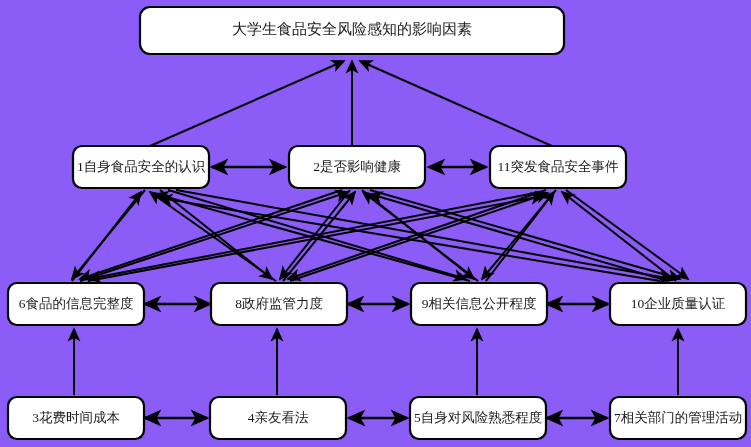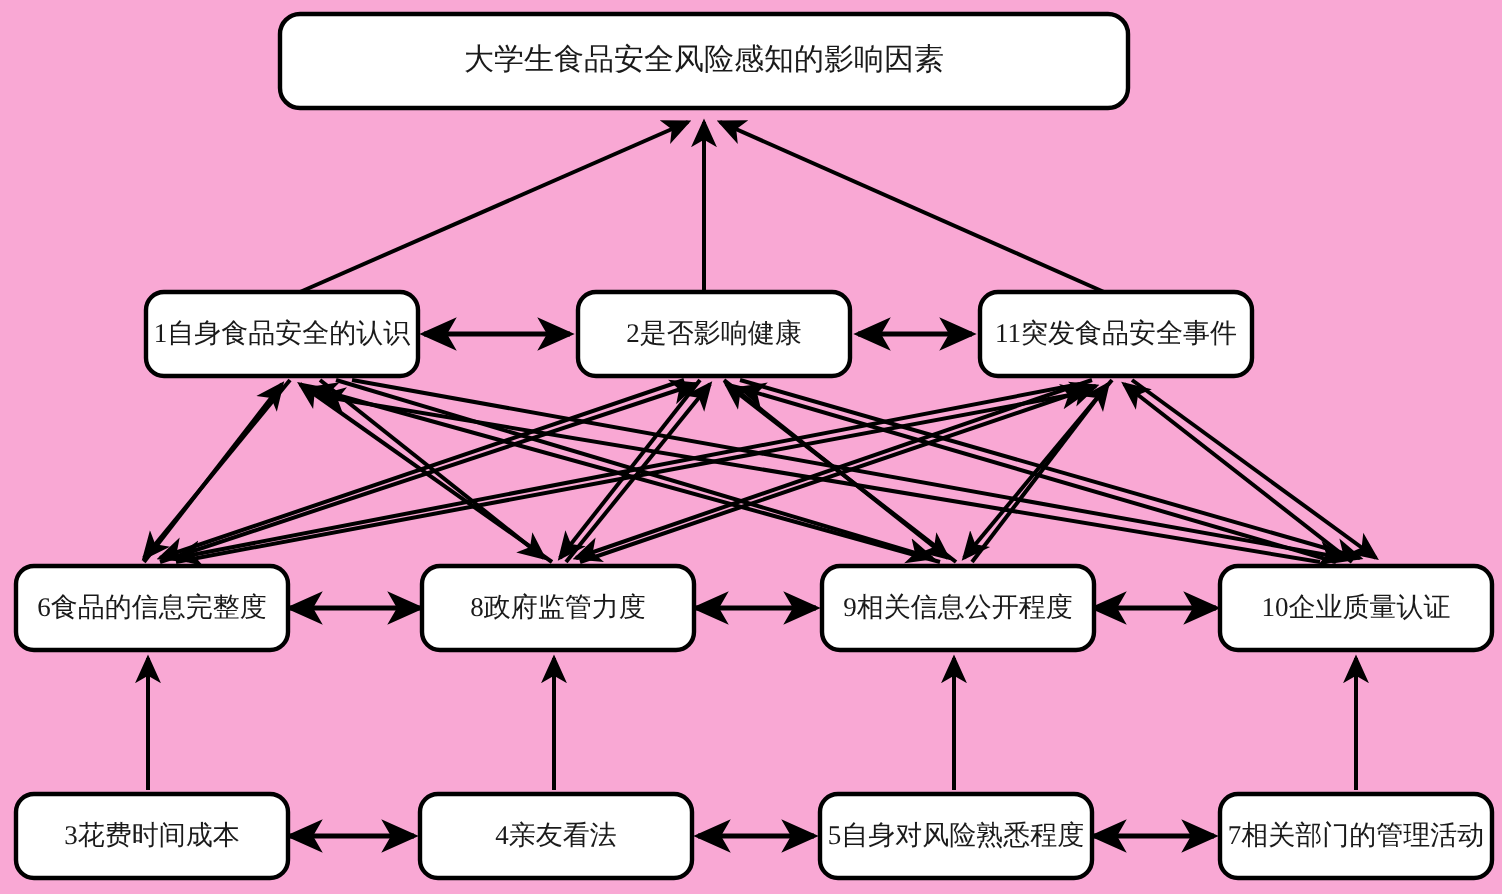--- a/index.html
+++ b/index.html
@@ -10,21 +10,21 @@
   body {
     width: 751px;
     height: 447px;
     font-family: "Liberation Serif", "DejaVu Serif", serif;
     overflow: hidden;
   }
   #diagram-root {
     position: relative;
     width: 751px;
     height: 447px;
-    background: #f9a8d4;
+    background: #8b5cf6;
   }
   svg#ism-diagram {
     display: block;
     width: 751px;
     height: 447px;
   }
   .node-box {
     fill: #ffffff;
     stroke: #000000;
     stroke-width: 2.2;

